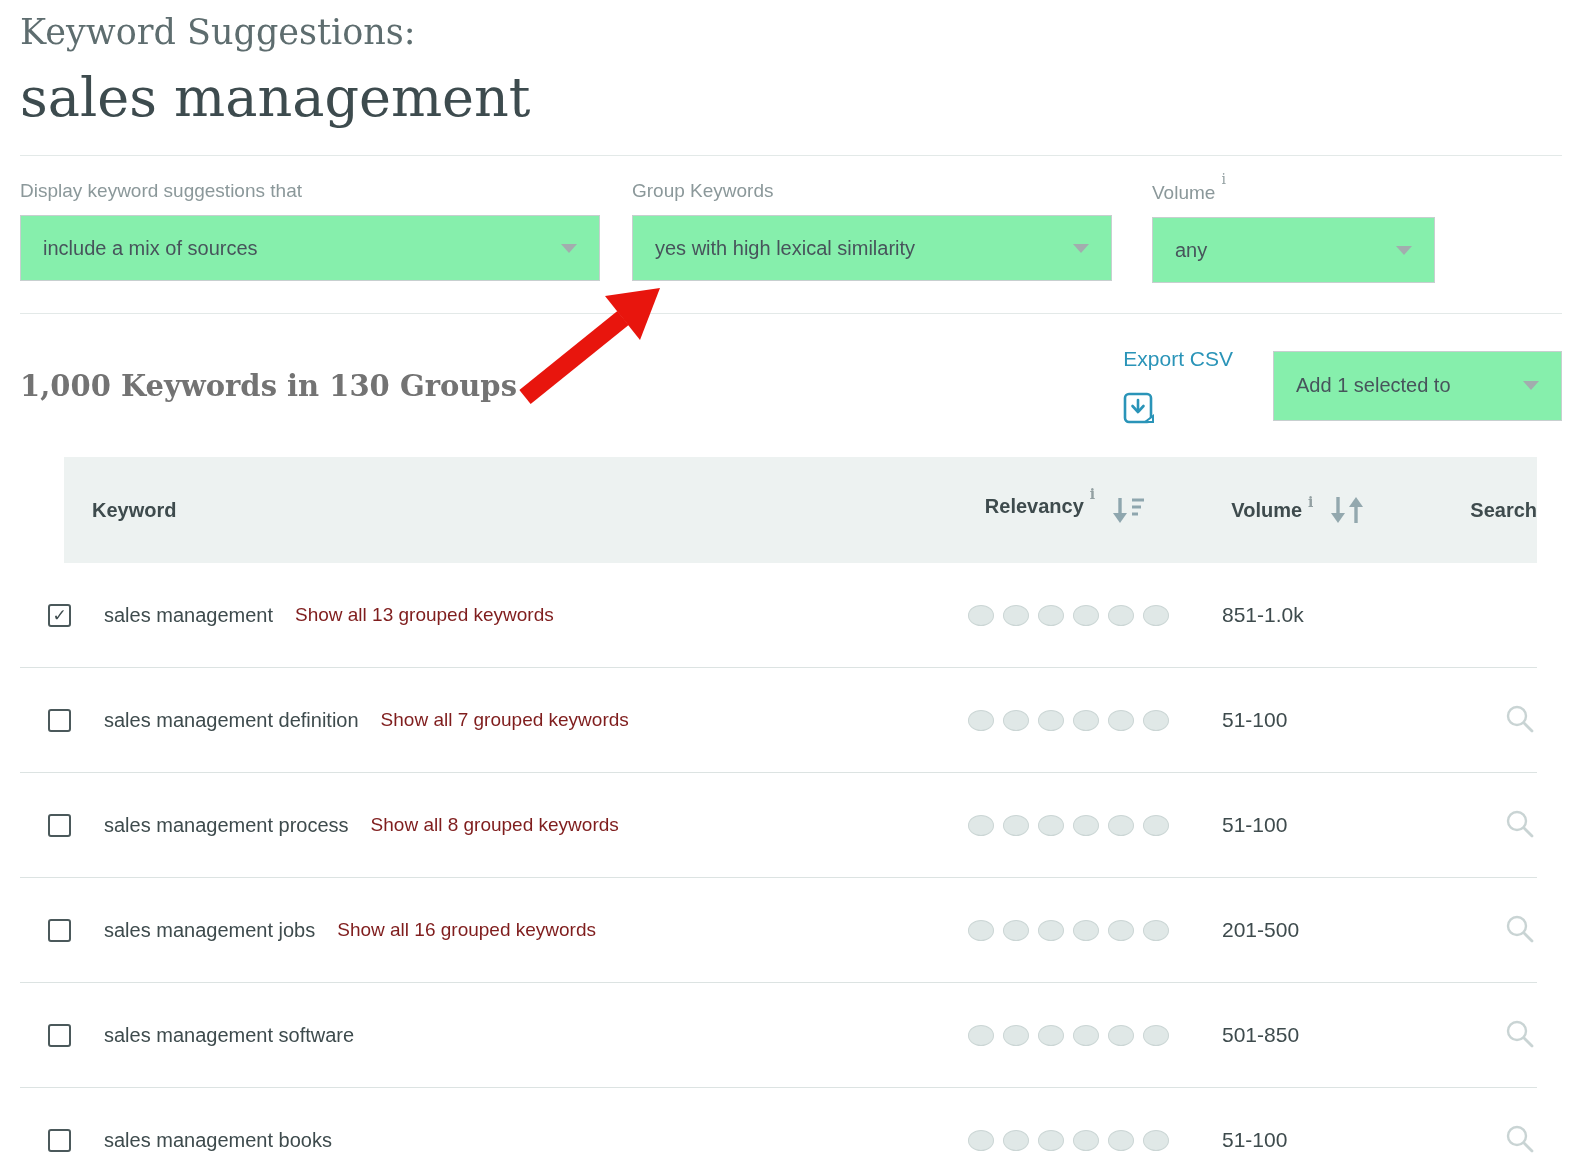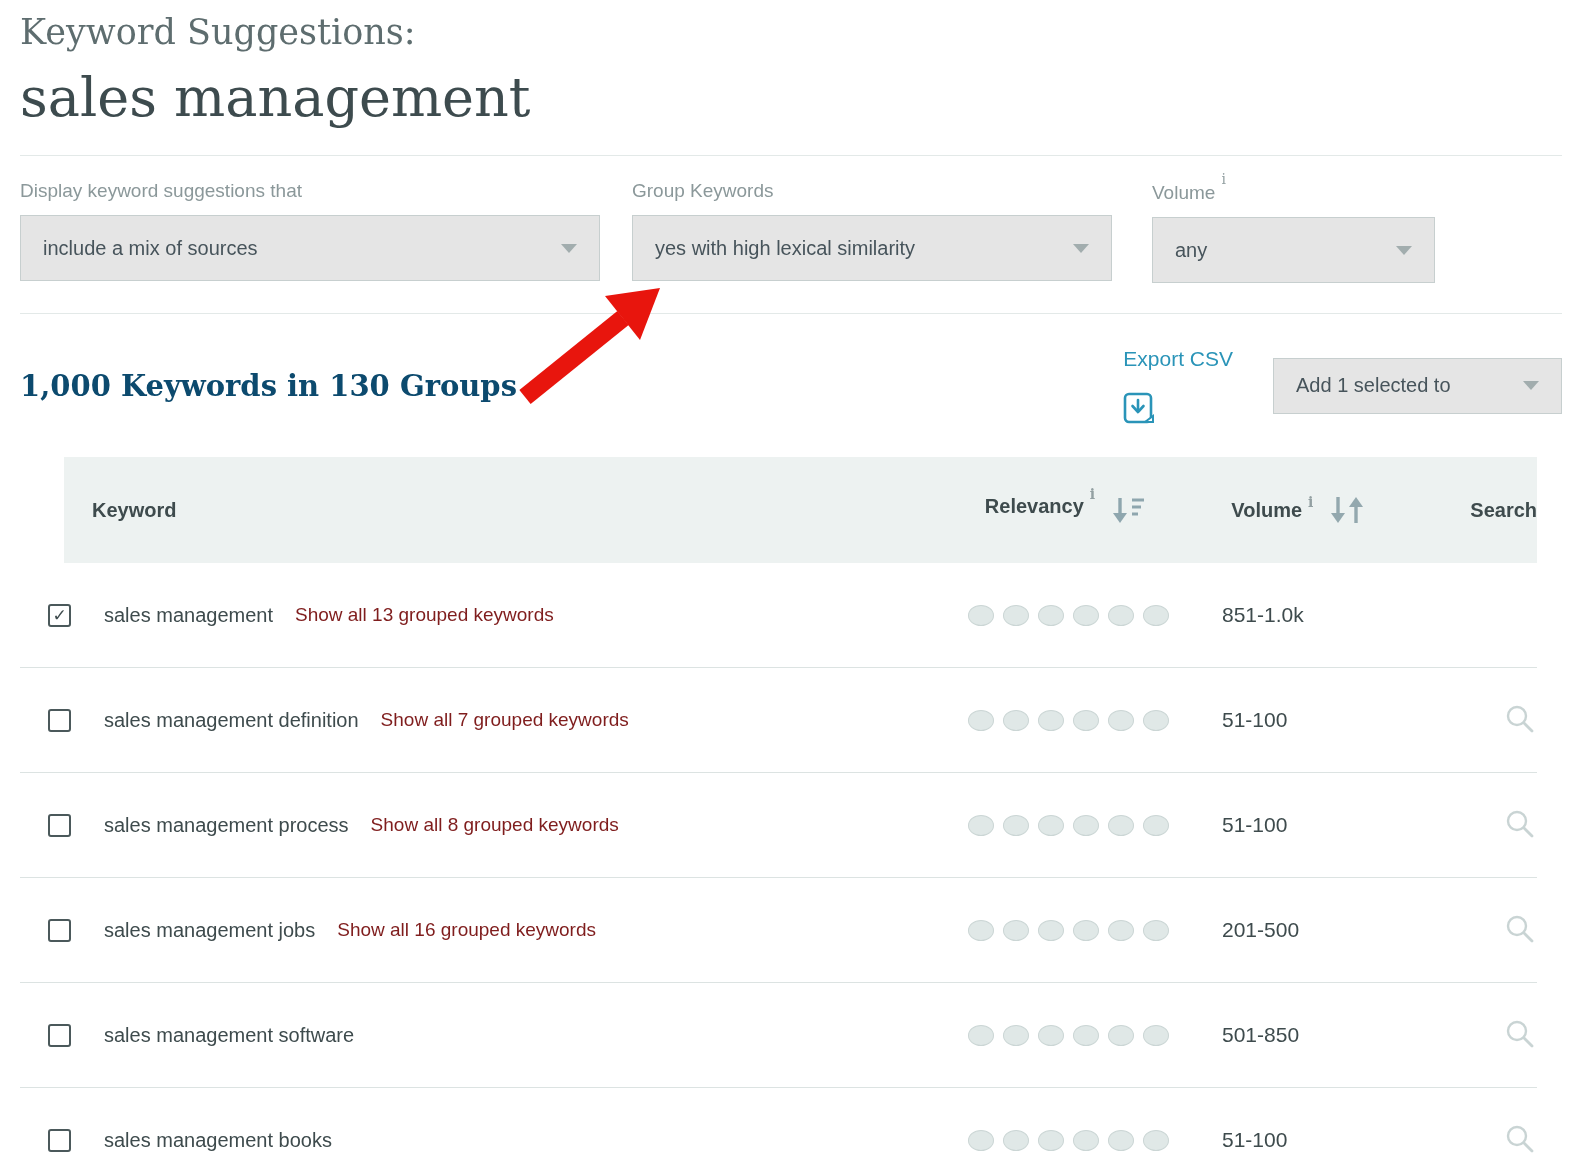--- a/index.html
+++ b/index.html
@@ -14,34 +14,34 @@
            color:#3d4b4e; margin:14px 20px 26px; }
   .divider { border-top:1px solid #e3e9e8; margin:0 20px; height:0; }
 
   
   .filters { display:flex; padding:24px 20px 30px; }
   .filter-source { margin-right:32px; }
   .filter-group  { margin-right:40px; }
   .filter-label { font-size:19px; color:#8b989a; margin-bottom:13px; }
   .select { border:1px solid #c7cfcf; height:66px; display:flex; align-items:center;
             justify-content:space-between; padding:0 22px; font-size:20px; color:#47545b;
-            background:#e5e5e5; cursor:pointer; }
+            background:#86efac; cursor:pointer; }
   .w-source { width:580px; } .w-group { width:480px;margin-top:11px; } .w-volume { width:283px; }
   .caret { width:0; height:0; border-left:8px solid transparent; border-right:8px solid transparent;
            border-top:9px solid #a2adae; margin-left:16px; flex:none; }
 
   
   .results-bar { display:flex; align-items:center; justify-content:space-between;
                  padding:0 20px; height:143px; }
   .results-summary { font-family:"DejaVu Serif","Liberation Serif",serif; font-size:29px;
-                     font-weight:700; color:#0c4a6e; margin:0; }
+                     font-weight:700; color:#737373; margin:0; }
   .results-right { display:flex; align-items:center; }
   .export-link { display:flex; align-items:flex-start; gap:20px; color:#2a94b8; font-size:21px;
                  text-decoration:none; cursor:pointer; margin-right:40px;flex-direction:column; }
-  .add-select { width:289px; height:56px; }
+  .add-select { width:289px; height:70px; }
 
   
   .table { margin-left:20px; width:1517px; }
   .thead { display:flex; align-items:center; height:106px; background:#edf2f1;
            font-weight:700; font-size:20px; color:#3e4b4d;margin-left:44px; }
   .col-kw { width:948px; padding-left:28px; display:flex; align-items:center; }
   .col-rel { width:254px; display:flex; align-items:flex-start; }
   .col-vol { width:198px; display:flex; align-items:center; }
   .col-search { width:117px; display:flex; align-items:center; justify-content:flex-end; }
   .row { display:flex; align-items:center; height:105px; border-bottom:1px solid #dce3e2; background:#fff; }

